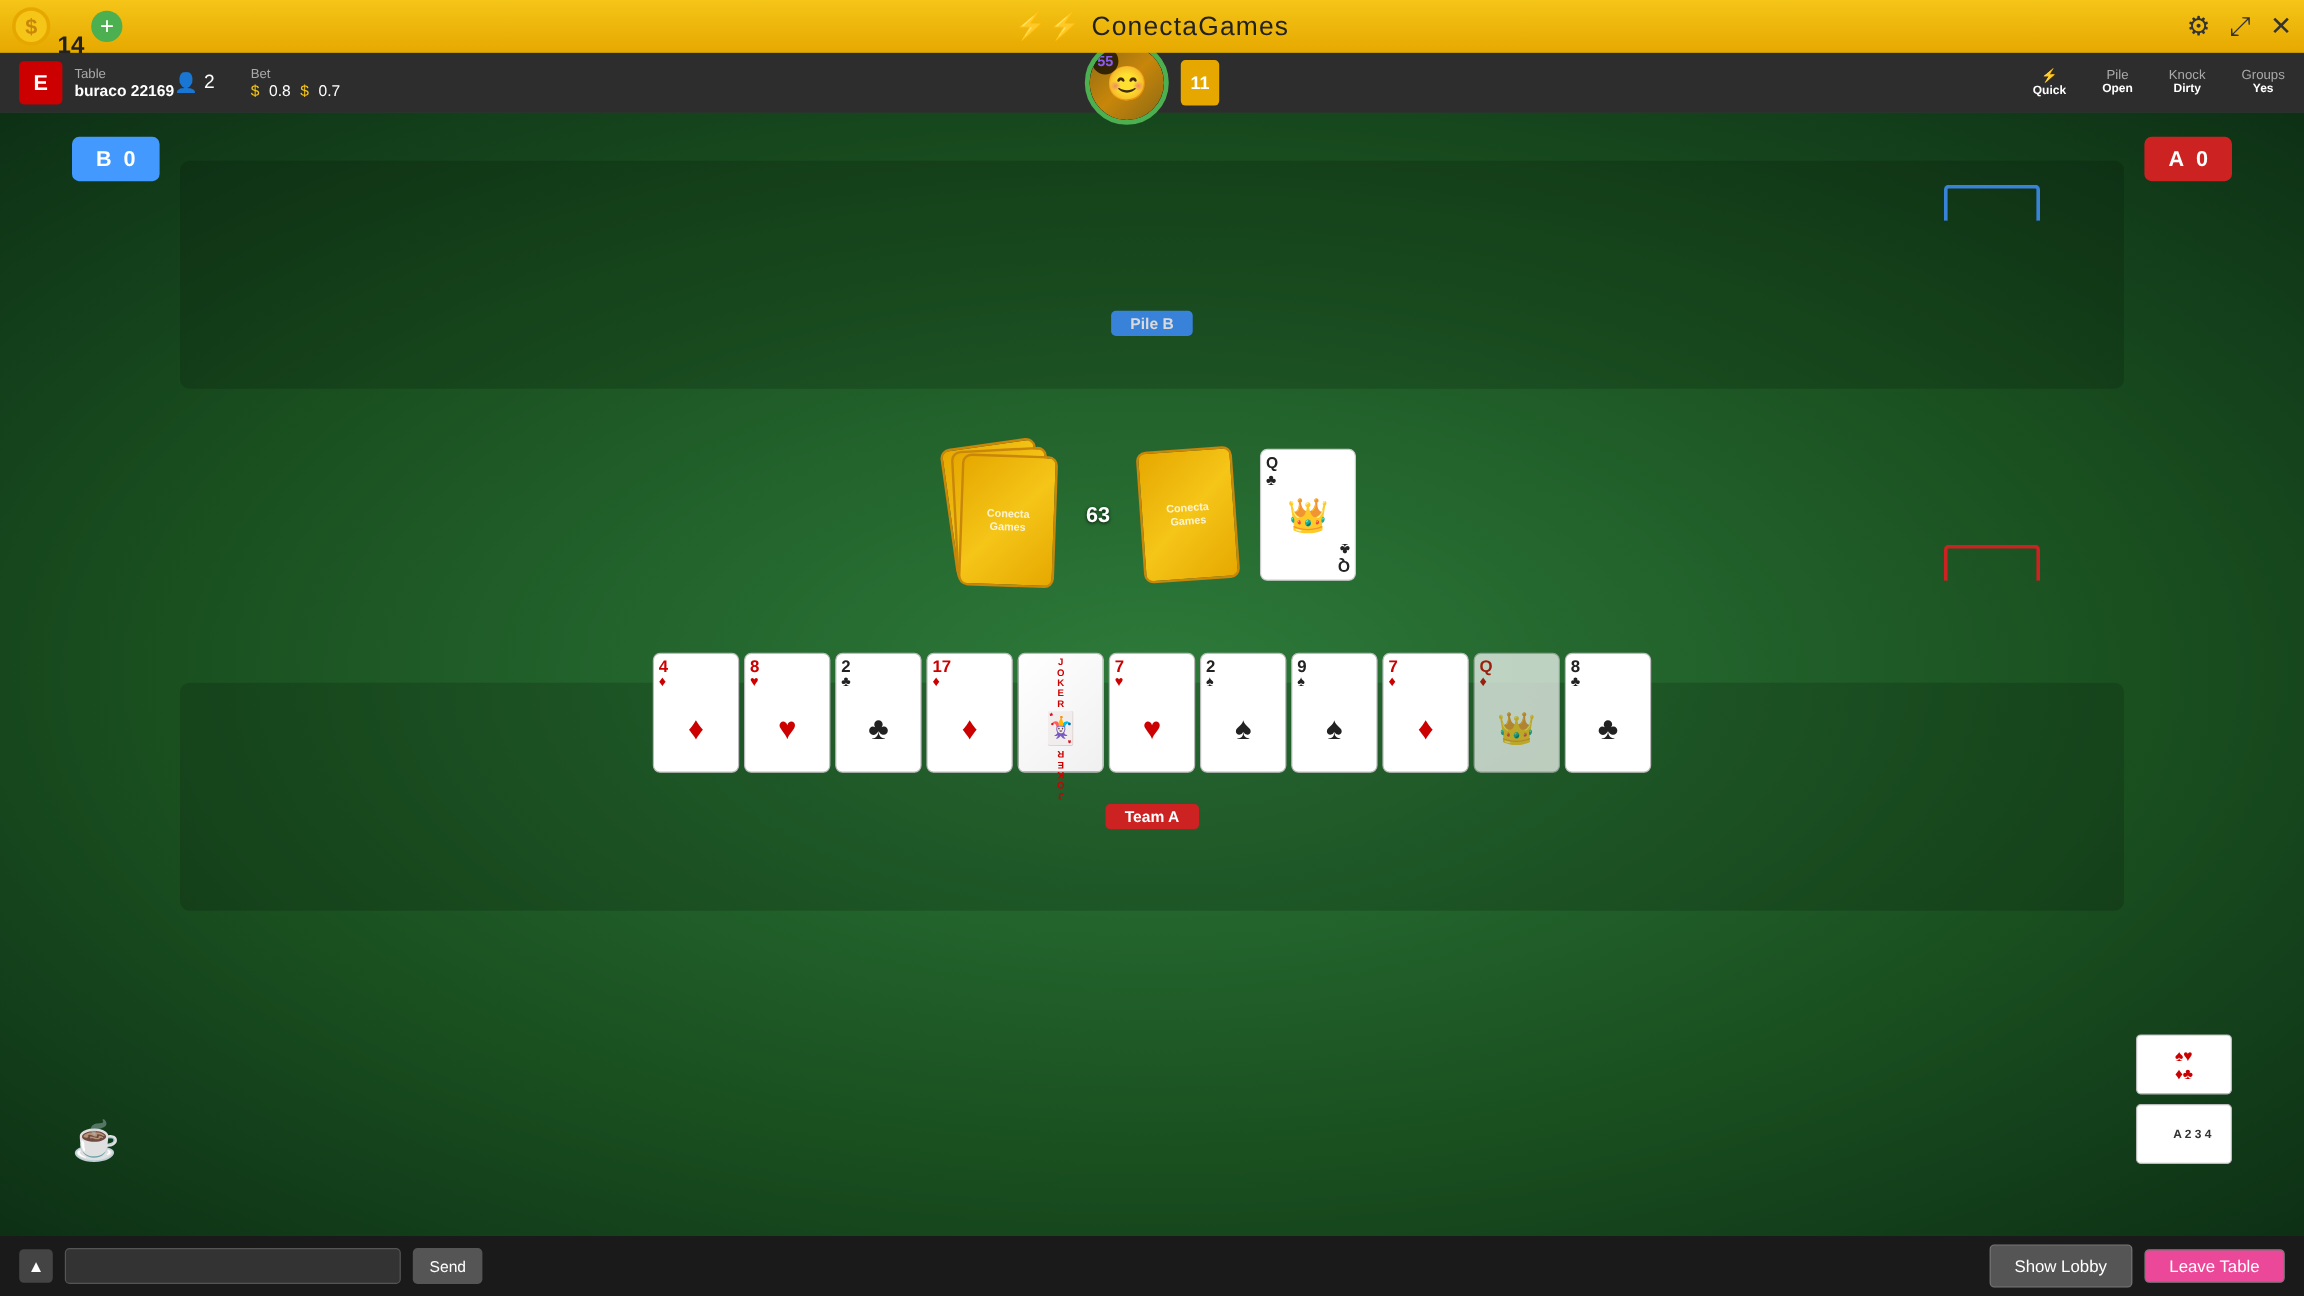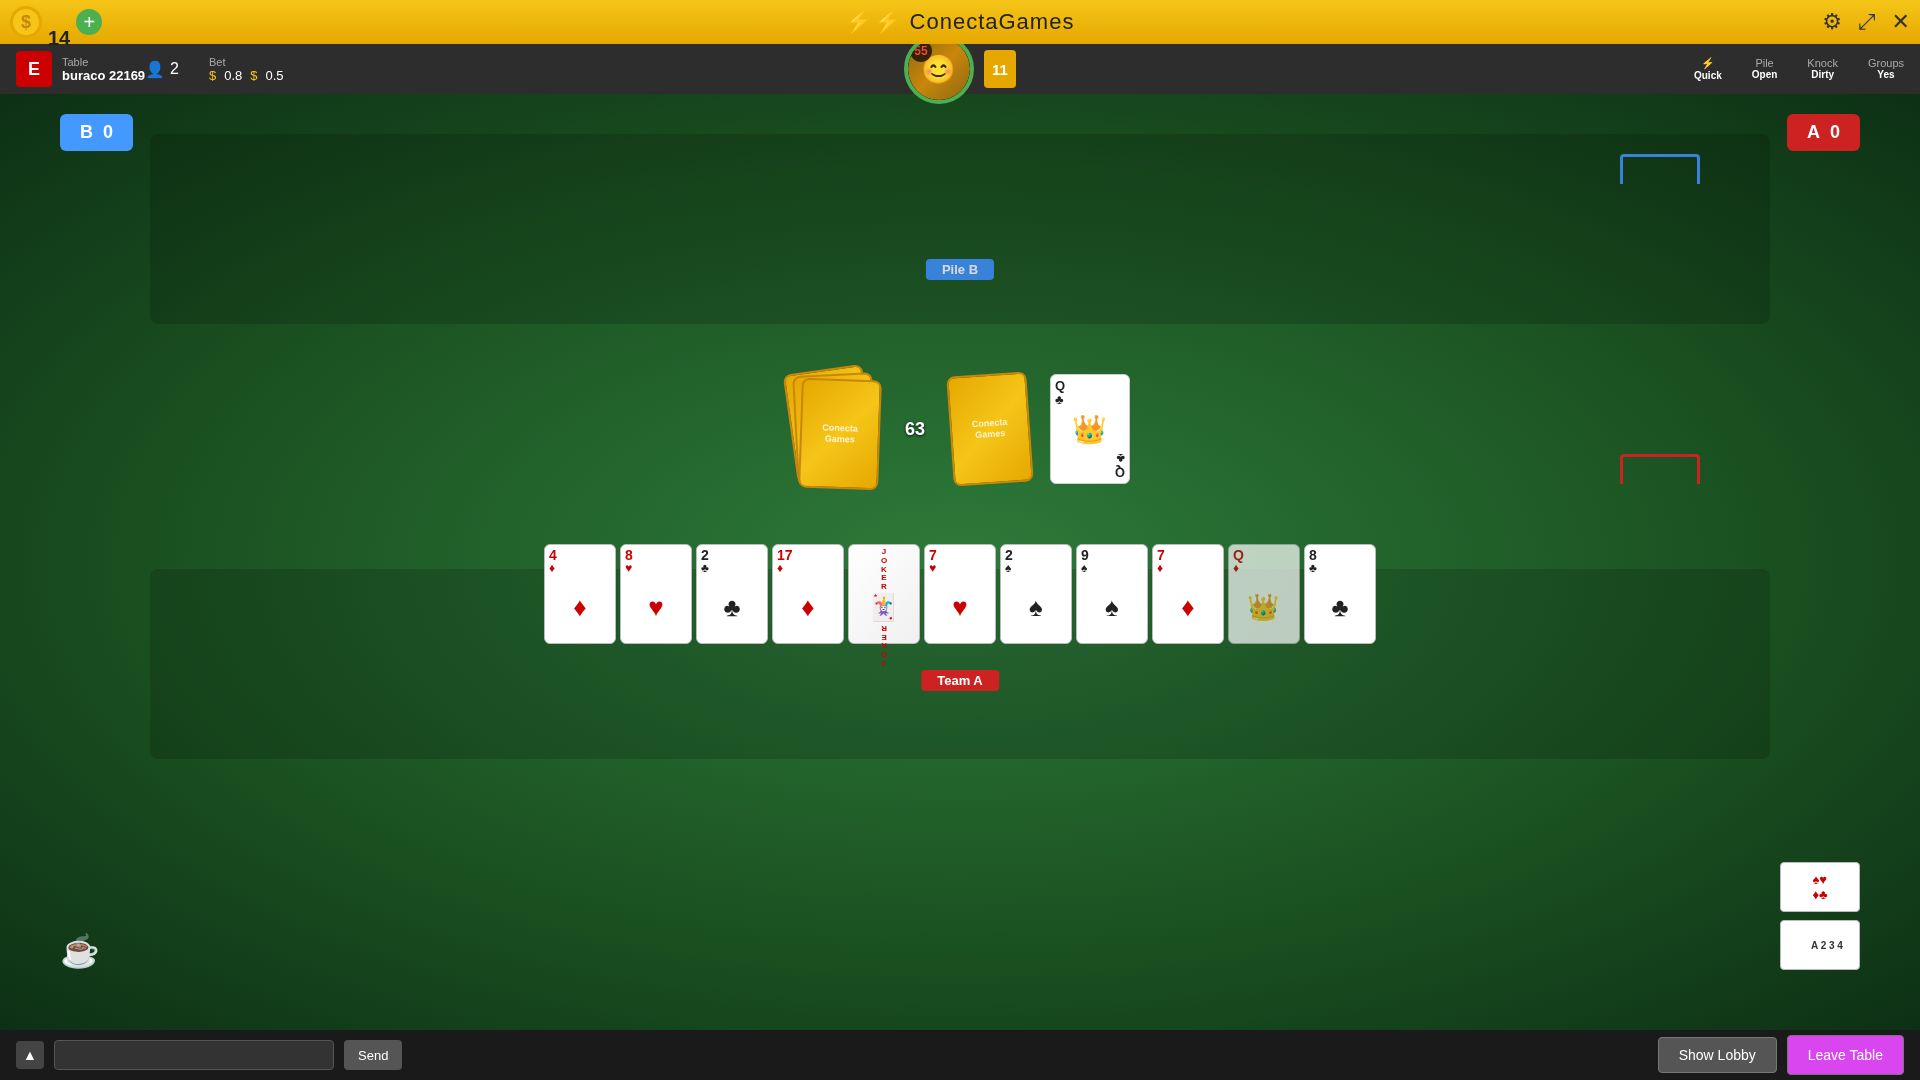--- a/index.html
+++ b/index.html
@@ -185,21 +185,21 @@
       position: absolute;
       top: 2px;
       left: 2px;
       background: rgba(0,0,0,0.7);
       border-radius: 50%;
       width: 22px;
       height: 22px;
       display: flex;
       align-items: center;
       justify-content: center;
-      color: #ef4444;
+      color: #8b5cf6;
       font-weight: bold;
       font-size: 12px;
     }
     #card-count-badge {
       background: #e6a800;
       border-radius: 4px;
       width: 32px;
       height: 38px;
       display: flex;
       align-items: center;
@@ -524,23 +524,23 @@
       height: 36px;
       padding: 0 20px;
       background: #555;
       border: 1px solid #777;
       border-radius: 4px;
       color: white;
       cursor: pointer;
       font-size: 14px;
     }
     #leave-table-btn {
-      height: 40px;
+      height: 28px;
       padding: 0 20px;
-      background: #d946ef;
+      background: #ec4899;
       border: 1px solid #777;
       border-radius: 4px;
       color: white;
       cursor: pointer;
       font-size: 14px;
     }
 
     
     #coffee-icon {
       position: absolute;
@@ -617,21 +617,21 @@
   <div id="players-info">
     <span id="players-icon">👤</span>
     <span>2</span>
   </div>
   <div id="bet-info">
     <span id="bet-label">Bet</span>
     <div id="bet-values">
       <span id="bet-dollar">$</span>
       <span>0.8</span>
       <span style="color:#f5c518;">$</span>
-      <span>0.5</span>
+      <span>0.7</span>
     </div>
   </div>
 
   <div id="player-timer-area">
     <div id="timer-circle">
       <div id="timer-avatar">😊</div>
       <div id="timer-number">55</div>
     </div>
     <div id="card-count-badge">11</div>
   </div>

